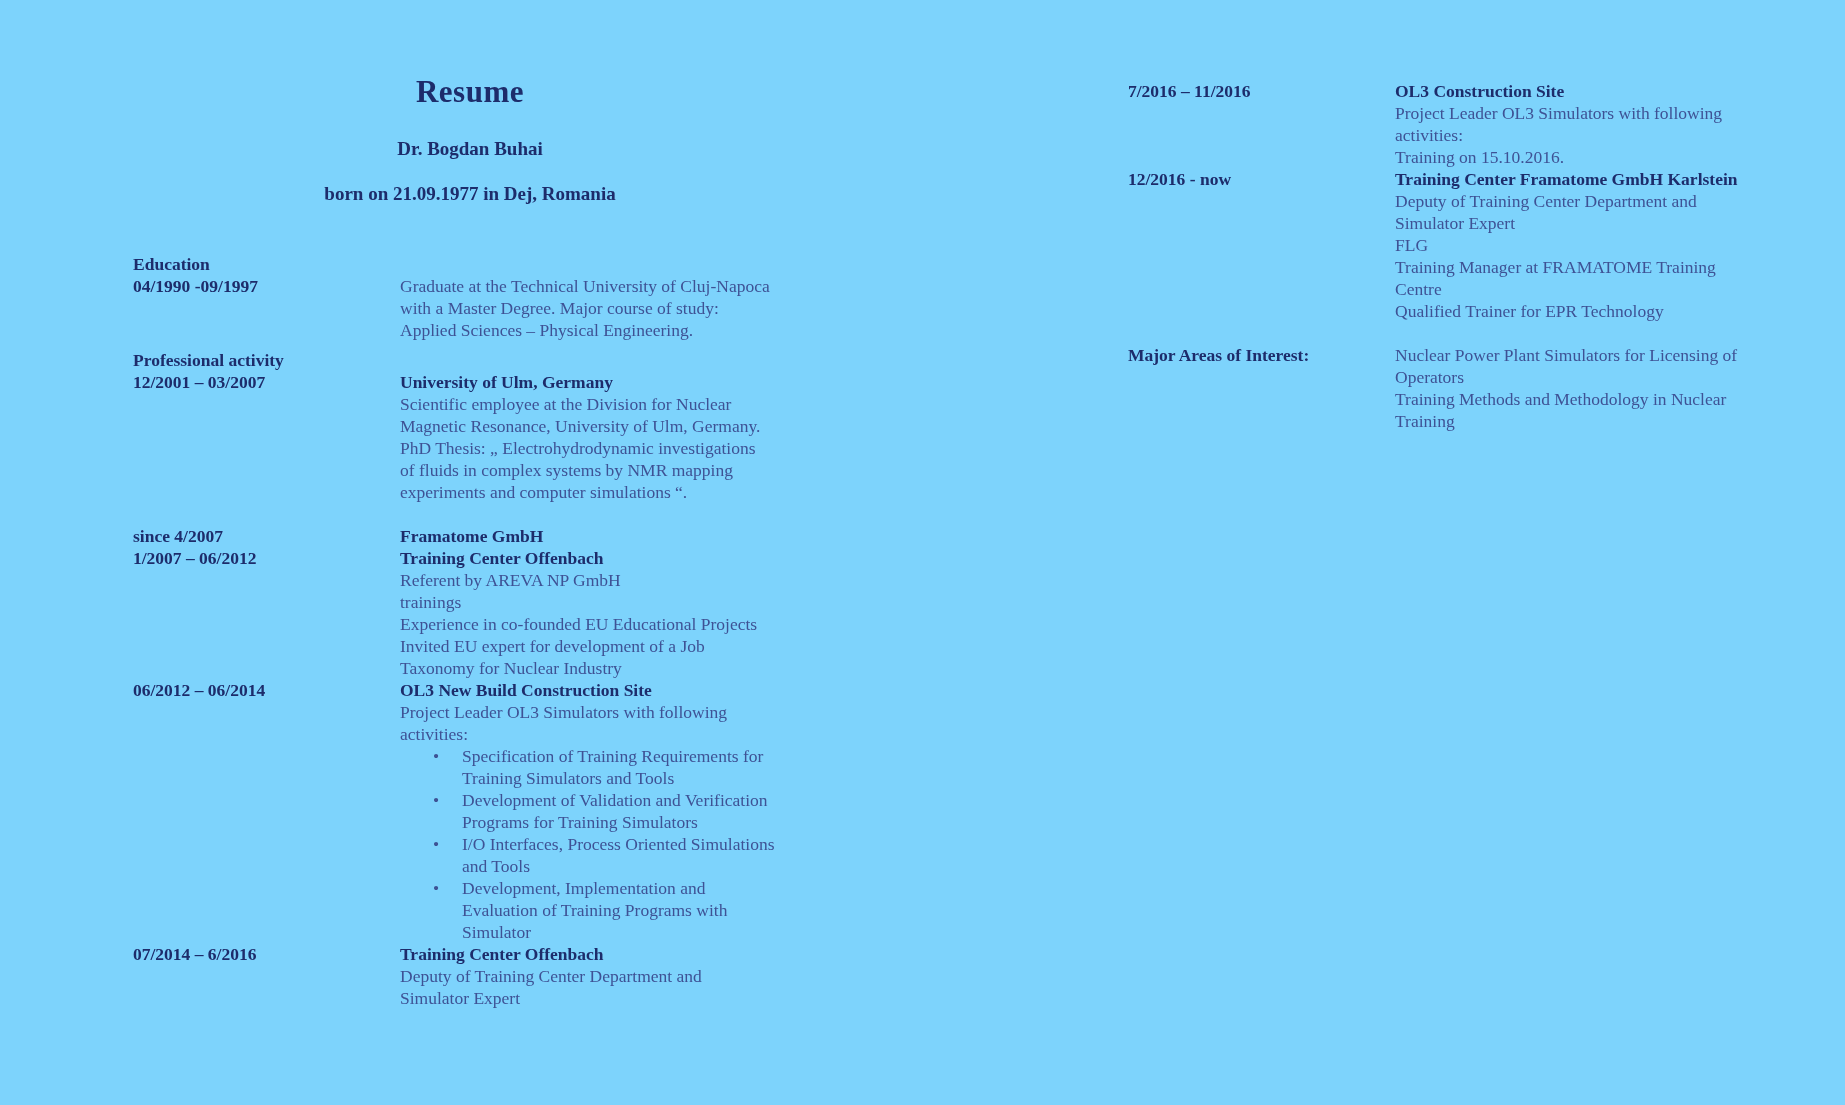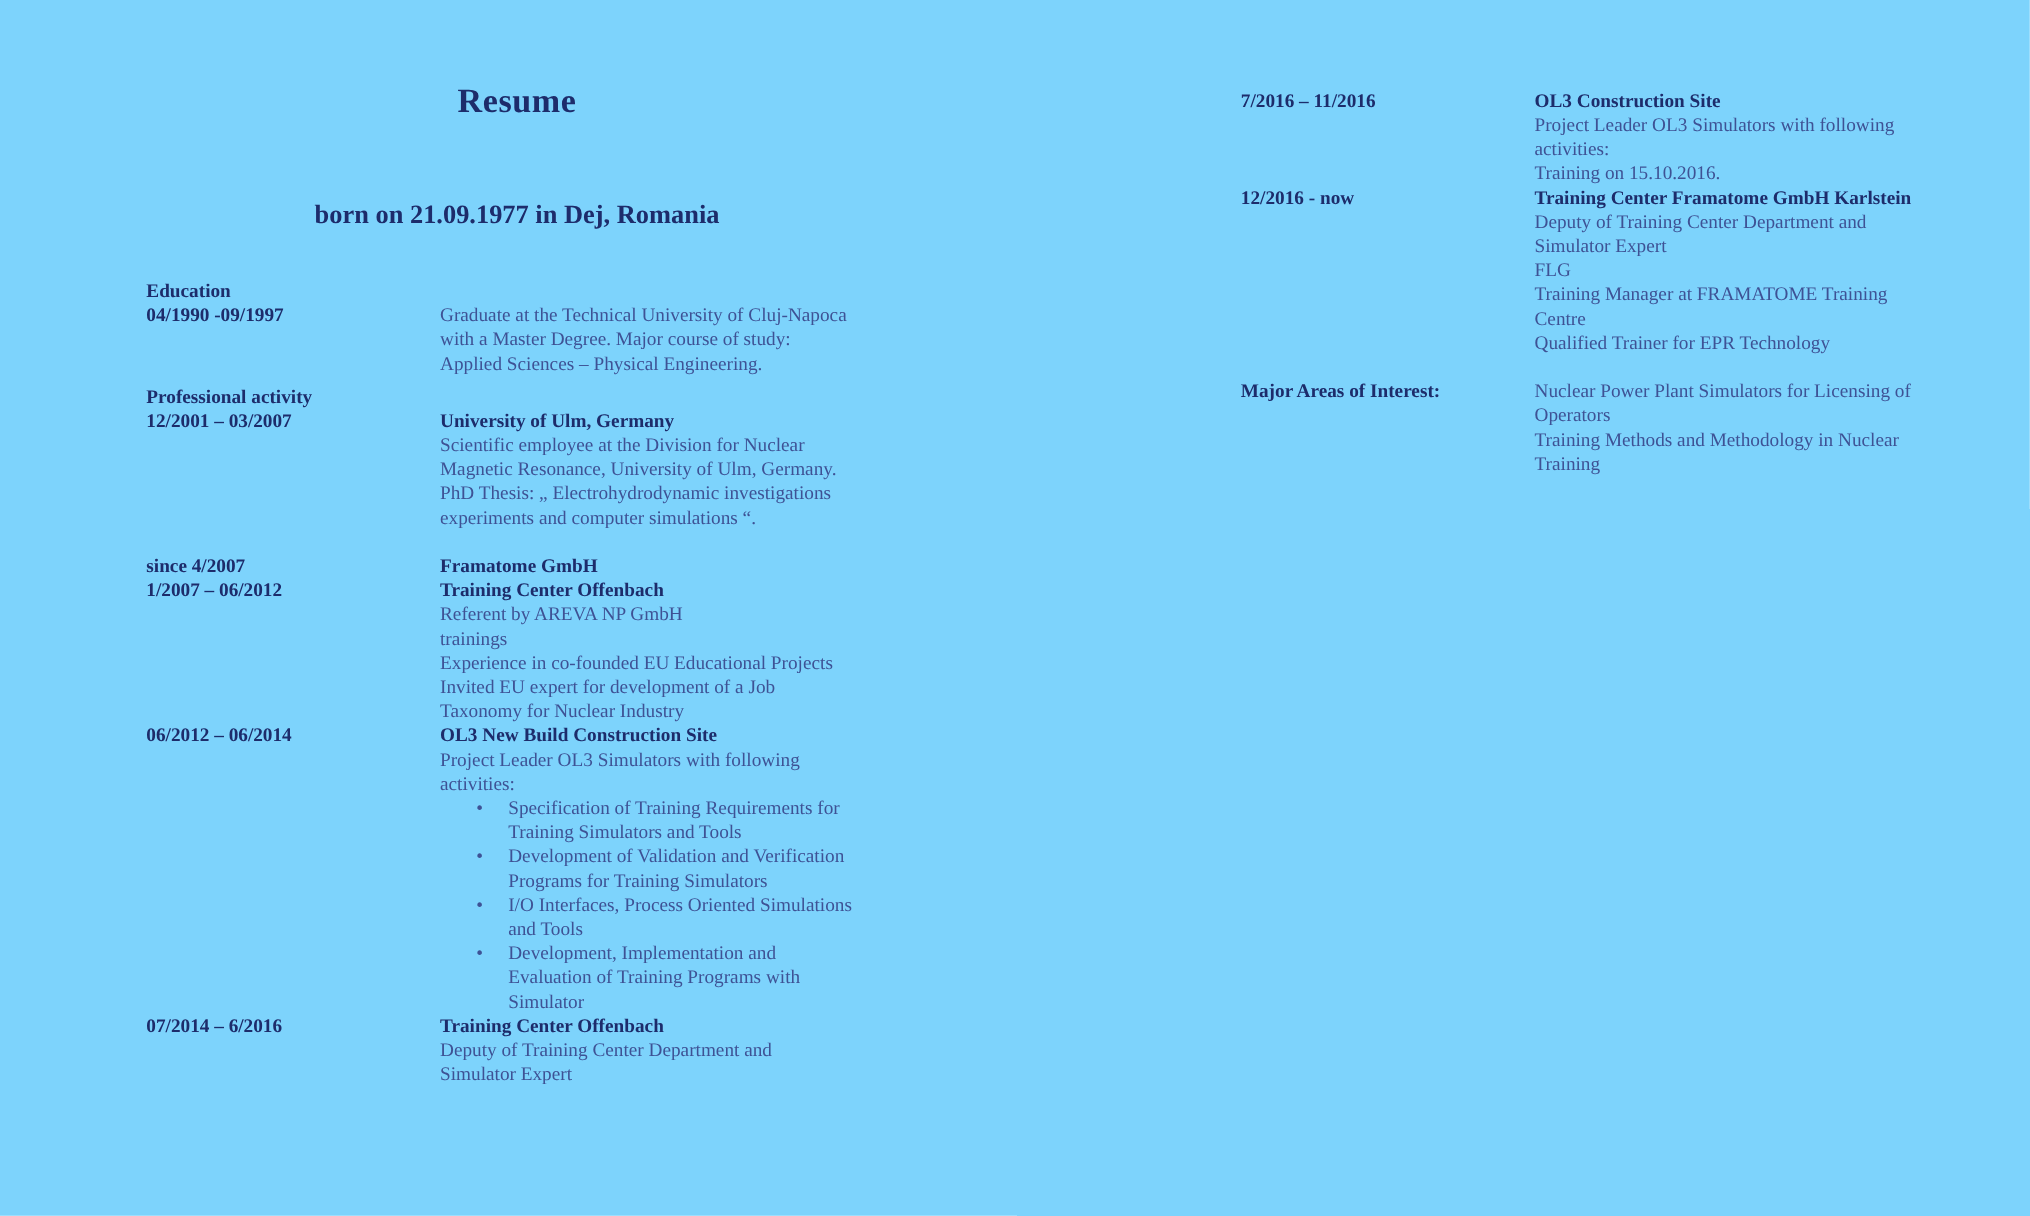--- a/index.html
+++ b/index.html
@@ -23,21 +23,21 @@
   .doc-title{
     position:absolute;top:74px;left:0;width:100%;
     font-size:31px;font-weight:bold;letter-spacing:.5px;
   }
   .person-name{
     position:absolute;top:138px;left:0;width:100%;
     font-size:19px;font-weight:bold;
   }
   .birth-line{
     position:absolute;top:183px;left:0;width:100%;
-    font-size:24px;font-weight:bold;
+    font-size:19px;font-weight:bold;
   }
   .col{position:absolute;white-space:nowrap;}
   .col-left{left:133px;top:253px;width:640px;}
   .col-right{left:1128px;top:80px;width:700px;}
   .section-heading{
     font-size:17.5px;line-height:22px;font-weight:bold;color:var(--heading);
   }
   .row{display:flex;align-items:flex-start;}
   .date-col{
     flex:0 0 267px;width:267px;
@@ -54,20 +54,21 @@
   }
   .line.bullet-cont{padding-left:62px;}
 </style>
 </head>
 <body>
 
 <div class="page">
 
   <div class="header">
     <div class="doc-title">Resume</div>
+    <div class="person-name">Dr. Bogdan Buhai</div>
     <div class="birth-line">born on 21.09.1977 in Dej, Romania</div>
   </div>
 
   <div class="col col-left" id="col-left">
       <div class="section-heading">Education</div>
       <div class="row">
         <div class="date-col">04/1990 -09/1997</div>
         <div class="content-col">
           <div class="line"><span>Graduate at the Technical University of Cluj-Napoca</span></div>
           <div class="line"><span>with a Master Degree. Major course of study:</span></div>
@@ -75,20 +76,21 @@
         </div>
       </div>
       <div class="section-heading" style="margin-top: 8px;">Professional activity</div>
       <div class="row">
         <div class="date-col">12/2001 – 03/2007</div>
         <div class="content-col">
           <div class="line b"><span>University of Ulm, Germany</span></div>
           <div class="line"><span>Scientific employee at the Division for Nuclear</span></div>
           <div class="line"><span>Magnetic Resonance, University of Ulm, Germany.</span></div>
           <div class="line"><span>PhD Thesis: „ Electrohydrodynamic investigations</span></div>
+          <div class="line"><span>of fluids in complex systems by NMR mapping</span></div>
           <div class="line"><span>experiments and computer simulations “.</span></div>
         </div>
       </div>
       <div class="row" style="margin-top: 22px; align-items: center;">
         <div class="date-col">since 4/2007</div>
         <div class="content-col">
           <div class="line b"><span>Framatome GmbH</span></div>
         </div>
       </div>
       <div class="row">

